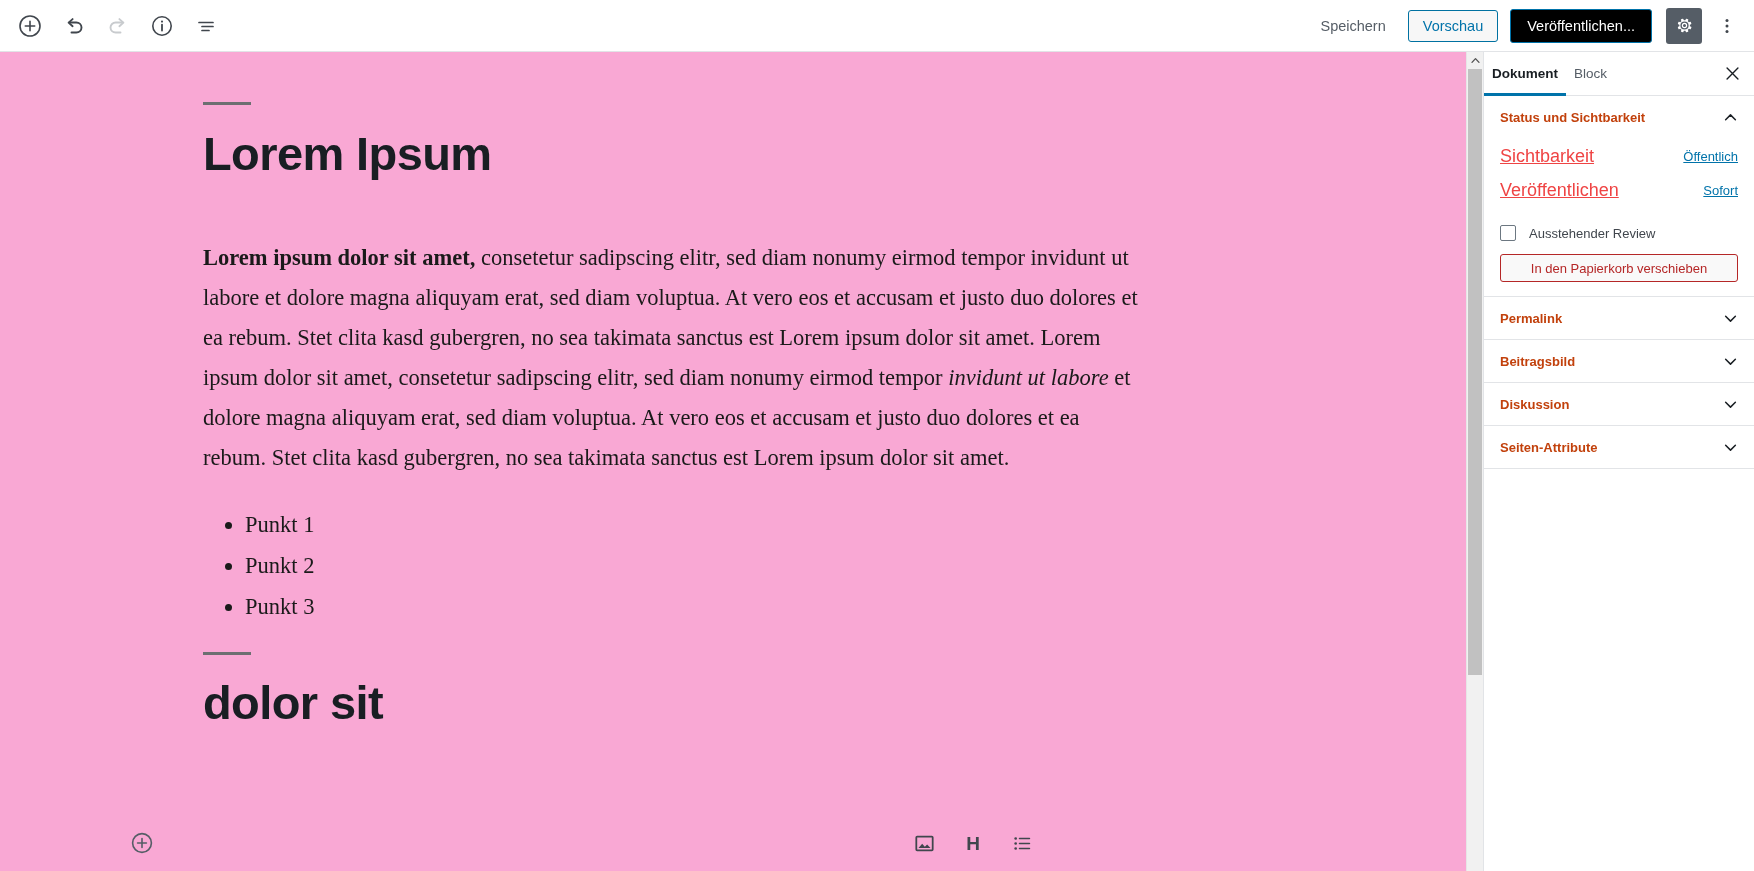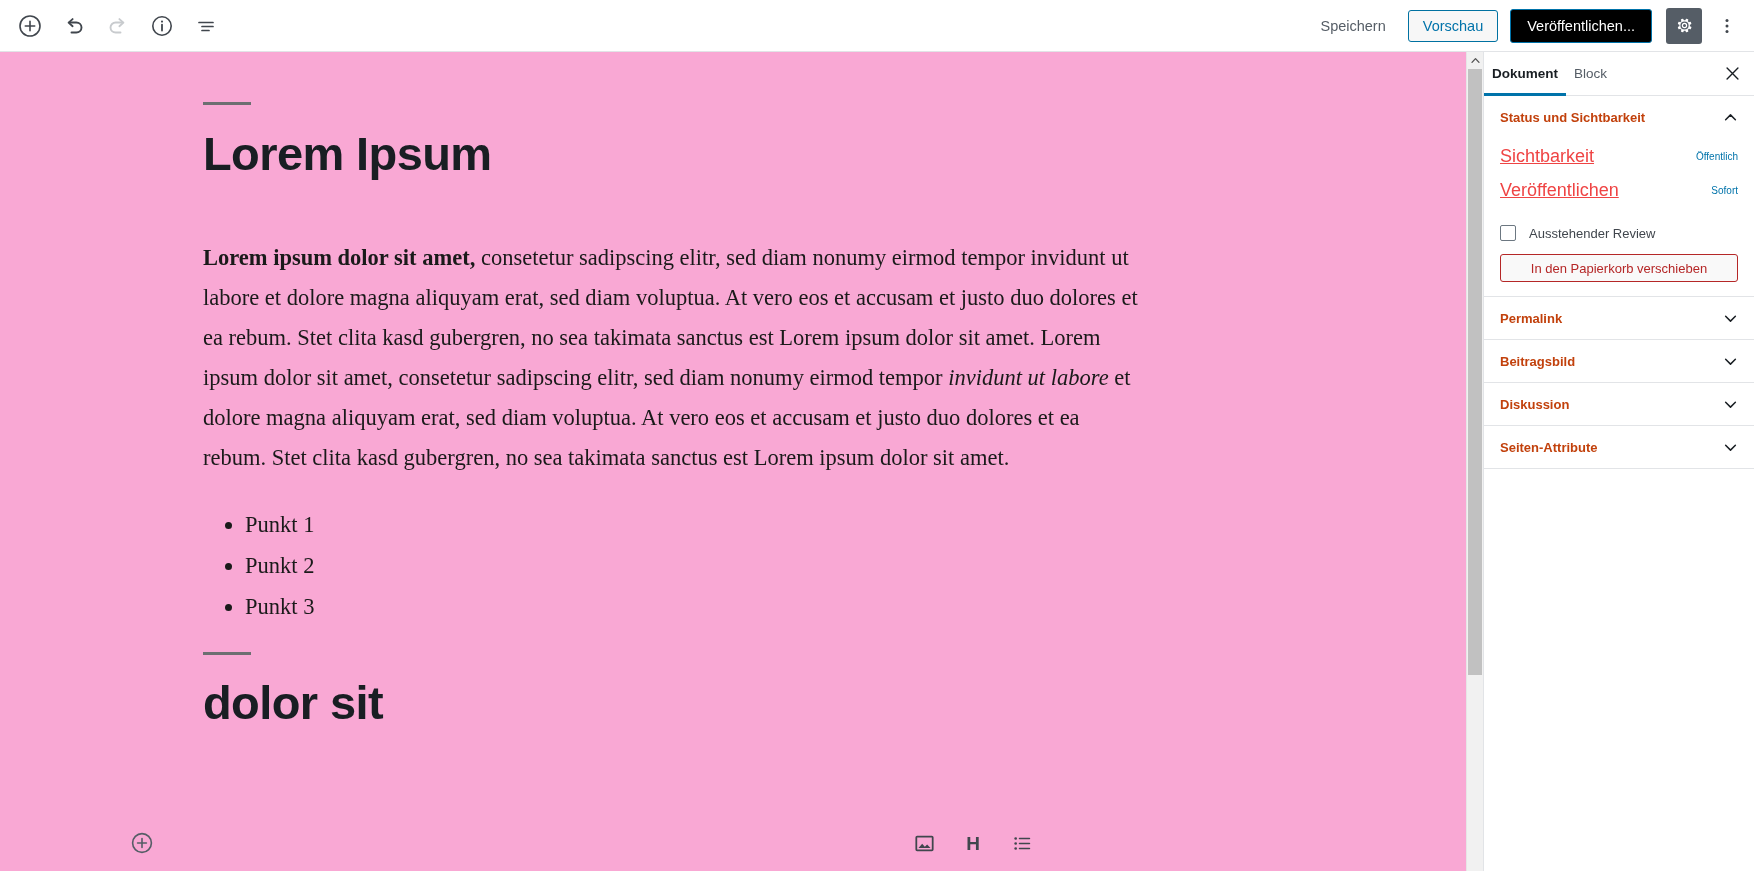--- a/index.html
+++ b/index.html
@@ -280,22 +280,23 @@
     height: 34px;
     margin-top: 0;
   }
   .row-label {
     font-size: 18px;
     color: #ef4444;
     text-decoration: underline;
   }
   .row-link {
     margin-left: auto;
-    font-size: 10px;
+    font-size: 13px;
     color: #0073aa;
+    text-decoration: underline;
     background: none; border: none;
     cursor: pointer; padding: 0;
     font-family: "Liberation Sans", sans-serif;
   }
   .check-row {
     display: flex; align-items: flex-end;
     height: 30px;
     margin-top: 4px;
   }
   .checkbox {

